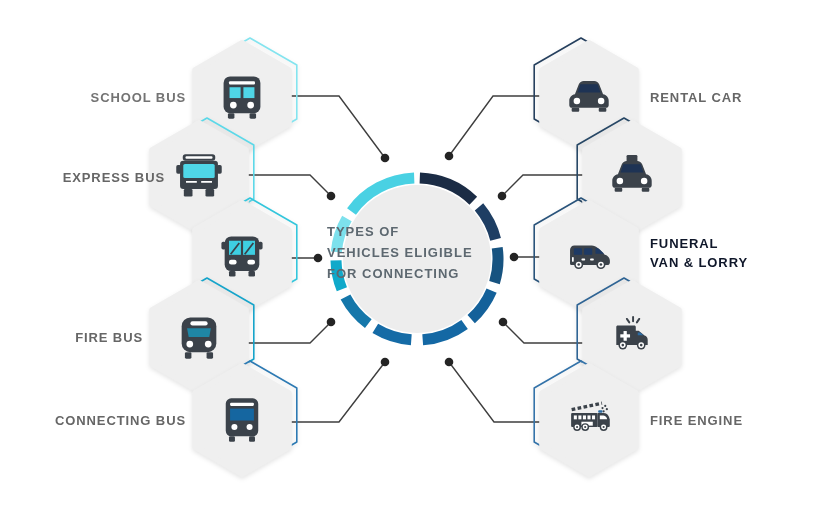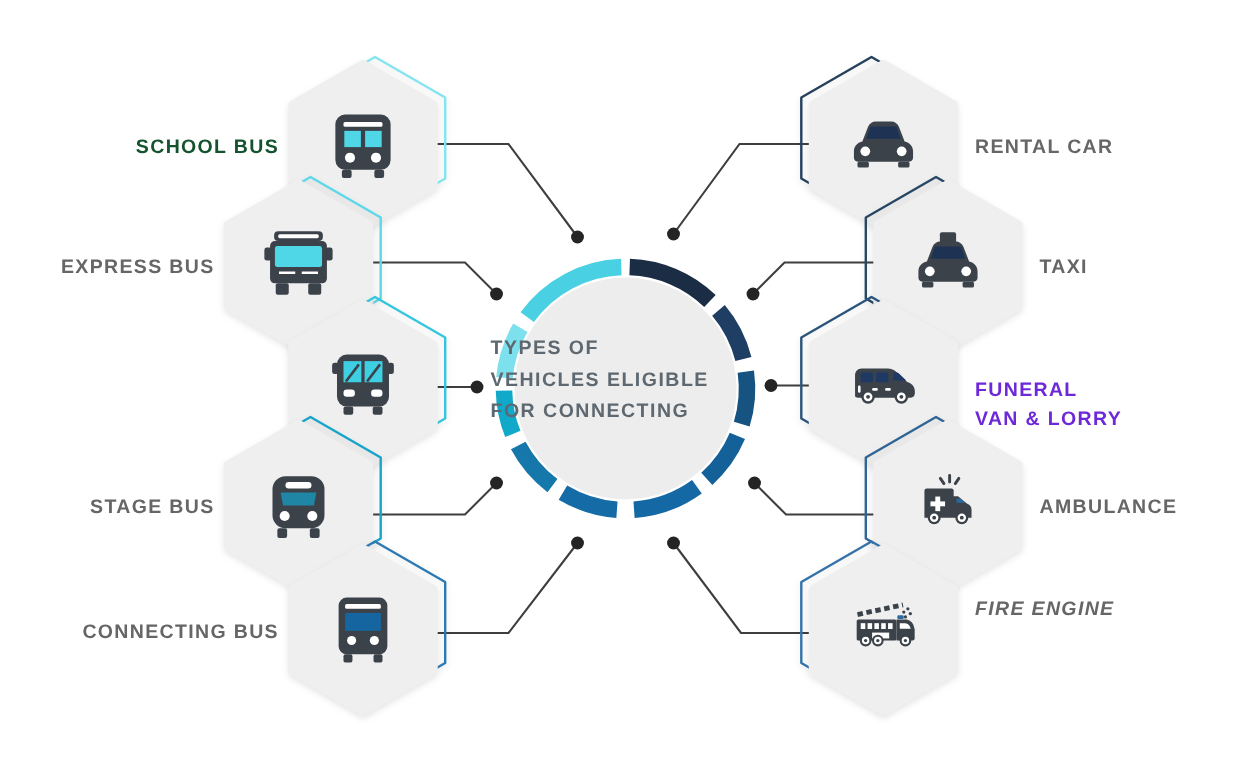--- a/index.html
+++ b/index.html
@@ -229,29 +229,27 @@
     <circle cx="20.5" cy="30.5" r="3.6" fill="#3b424a"></circle>
           <circle cx="20.5" cy="30.5" r="2.3" fill="#ffffff"></circle>
           <circle cx="20.5" cy="30.5" r="1" fill="#3b424a"></circle>
     <circle cx="37.5" cy="30.5" r="3.6" fill="#3b424a"></circle>
           <circle cx="37.5" cy="30.5" r="2.3" fill="#ffffff"></circle>
           <circle cx="37.5" cy="30.5" r="1" fill="#3b424a"></circle>
         </g>
       </svg>
     </div>
   <div id="labels">
-      <div class="lbl left" style="top: 75px; left: 0px; width: 186px; color: #14532d;"><span>SCHOOL BUS</span></div>
-      <div class="lbl left" style="top: 155px; left: 0px; width: 143px; color: rgb(102, 102, 102);"><span>EXPRESS BUS</span></div>
-      <div class="lbl left" style="top: 315px; left: 0px; width: 143px; color: rgb(102, 102, 102);"><span>STAGE BUS</span></div>
+      <div class="lbl left" style="top: 75px; left: 0px; width: 186px; color: #737373;"><span>SCHOOL BUS</span></div>
+      <div class="lbl left" style="top: 155px; left: 0px; width: 143px; color: rgb(102, 102, 102); padding-left: 22px;"><span>EXPRESS BUS</span></div>
+      <div class="lbl left" style="top: 315px; left: 0px; width: 143px; color: rgb(102, 102, 102);"><span>FIRE BUS</span></div>
       <div class="lbl left" style="top: 398px; left: 0px; width: 186px; color: rgb(102, 102, 102); justify-content: flex-end;"><span>CONNECTING BUS</span></div>
       <div class="lbl right" style="top: 75px; left: 650px; width: 180px; color: rgb(102, 102, 102);"><span>RENTAL CAR</span></div>
-      <div class="lbl right" style="top: 155px; left: 693px; width: 137px; color: rgb(102, 102, 102);"><span>TAXI</span></div>
-      <div class="lbl right" style="top: 231px; left: 650px; width: 180px; color: #6d28d9; margin-top: 16px;"><span>FUNERAL
+      <div class="lbl right" style="top: 231px; left: 650px; width: 180px; color: #0f172a;"><span>FUNERAL
 VAN &amp; LORRY</span></div>
-      <div class="lbl right" style="top: 315px; left: 693px; width: 137px; color: rgb(102, 102, 102);"><span>AMBULANCE</span></div>
-      <div class="lbl right" style="top: 383px; left: 650px; width: 180px; color: rgb(102, 102, 102); font-style: italic;"><span>FIRE ENGINE</span></div>
+      <div class="lbl right" style="top: 398px; left: 650px; width: 180px; color: rgb(102, 102, 102);"><span>FIRE ENGINE</span></div>
     </div>
   <div class="center-text">
     <div>TYPES OF</div>
     <div>VEHICLES ELIGIBLE</div>
     <div>FOR CONNECTING</div>
   </div>
 </div>
 
 </body></html>

